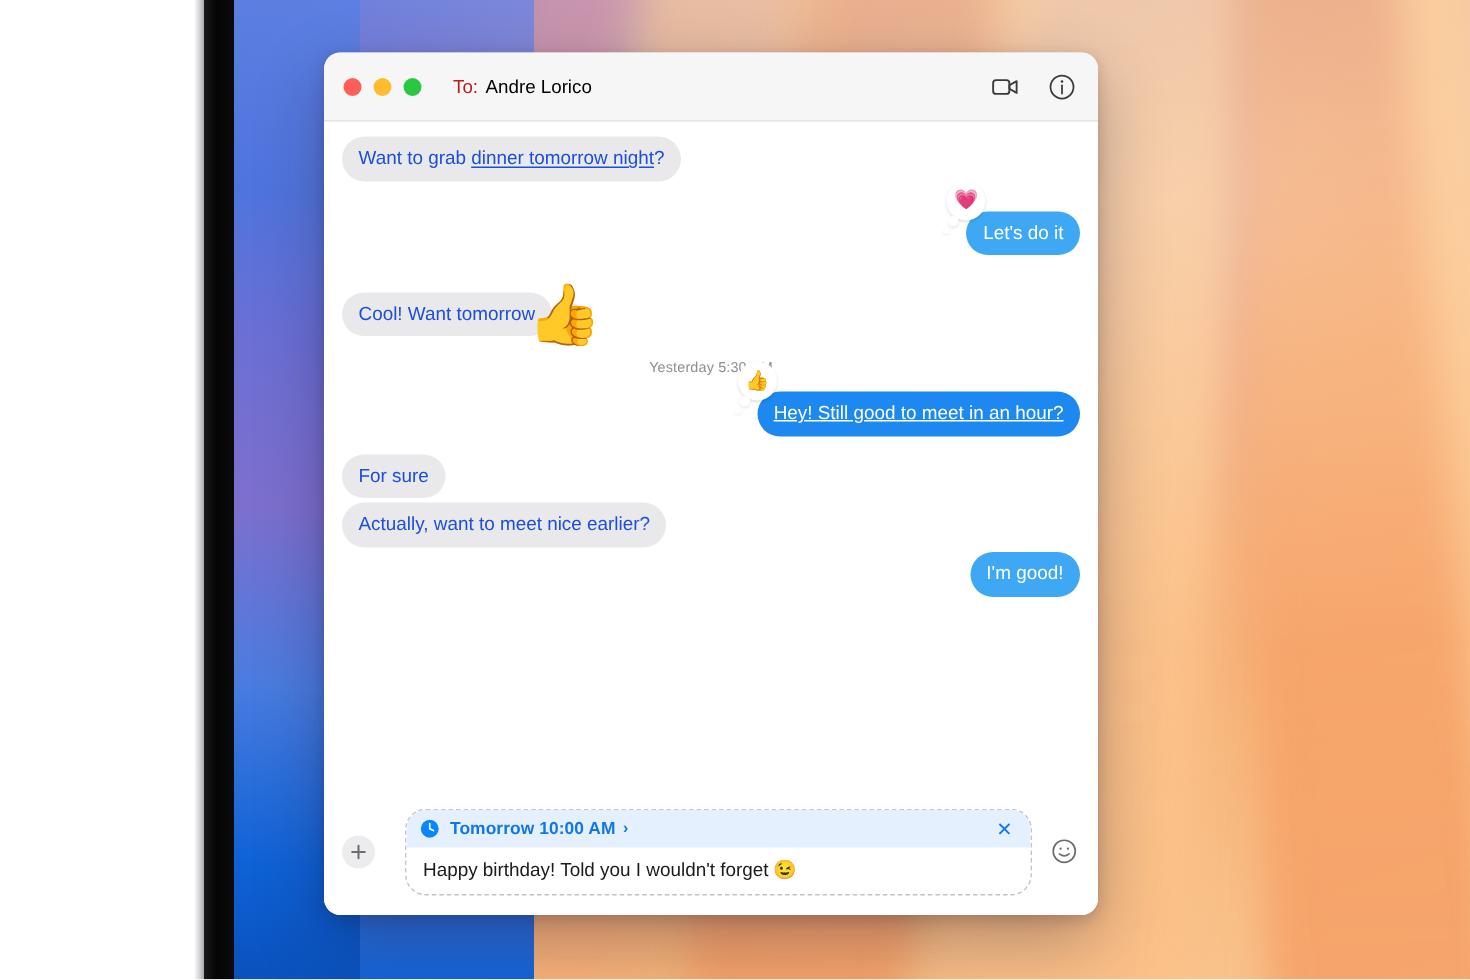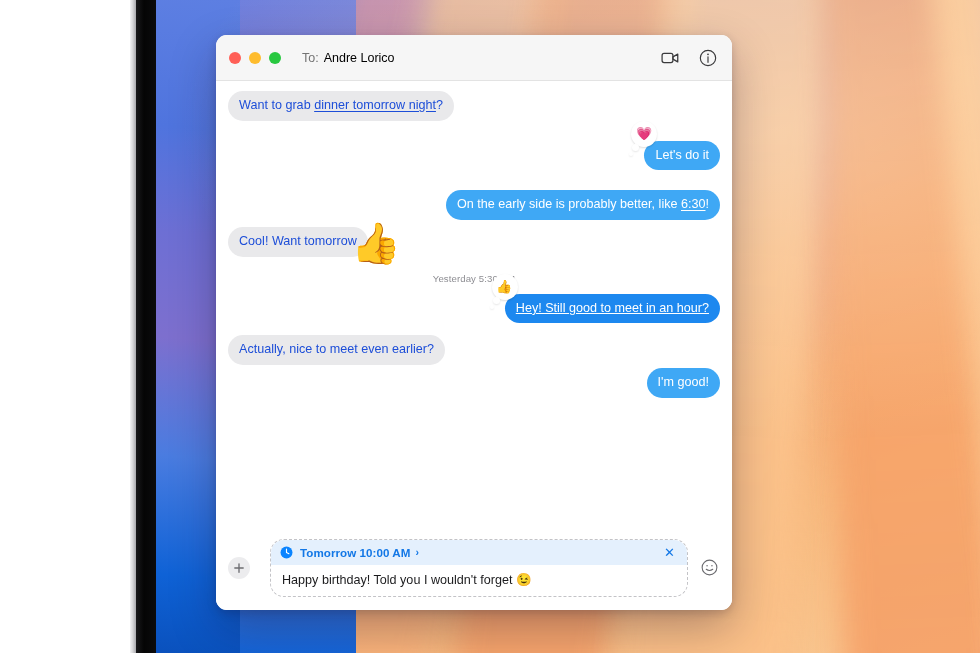--- a/index.html
+++ b/index.html
@@ -141,21 +141,21 @@
 
   #recipient {
     margin-left: 21px;
     font-size: 12.5px;
     color: #2d2d2f;
     display: flex;
     gap: 5px;
     align-items: baseline;
     white-space: nowrap;
   }
-  #recipient .to-label { color: #737373; }
+  #recipient .to-label { color: #b91c1c; }
   #recipient .to-name  { color: #000000; }
 
   #titlebar-actions {
     margin-left: auto;
     display: flex;
     align-items: center;
     gap: 18px;
   }
   .tb-icon { width: 20px; height: 20px; display: block; color: #3a3a3c; }
 
@@ -430,45 +430,43 @@
       </div>
 
       <div class="row out gap-lg">
         <div class="tapback-wrap">
           <span class="tapback emoji">💗</span>
           <div class="bubble out tail">Let's do it</div>
         </div>
       </div>
 
 
-      <div class="row out gap-xs">
-        <div class="bubble out tail">
-          <span>On the early side is probably better, like </span><span class="detected">6:30</span><span>!</span>
-        </div>
-      </div>
 
       <div class="row in">
         <div class="sticker-row">
           <div class="bubble in tail">Cool! Want tomorrow</div>
           <span class="memoji emoji">👍</span>
         </div>
       </div>
 
       <div class="timestamp">Yesterday 5:30 PM</div>
 
       <div class="row out gap-md">
         <div class="tapback-wrap">
           <span class="tapback emoji">👍</span>
           <div class="bubble out emph tail">Hey! Still good to meet in an hour?</div>
         </div>
       </div>
 
-
       <div class="row in gap-xs">
-        <div class="bubble in">Actually, nice to meet even earlier?</div>
+        <div class="bubble in">For sure</div>
+      </div>
+
+      <div class="row in gap-xs">
+        <div class="bubble in">Actually, want to meet nice earlier?</div>
       </div>
 
 
       <div class="row out gap-xs">
         <div class="bubble out">I'm good!</div>
       </div>
 
     </div>
 
     <div id="compose-bar">

